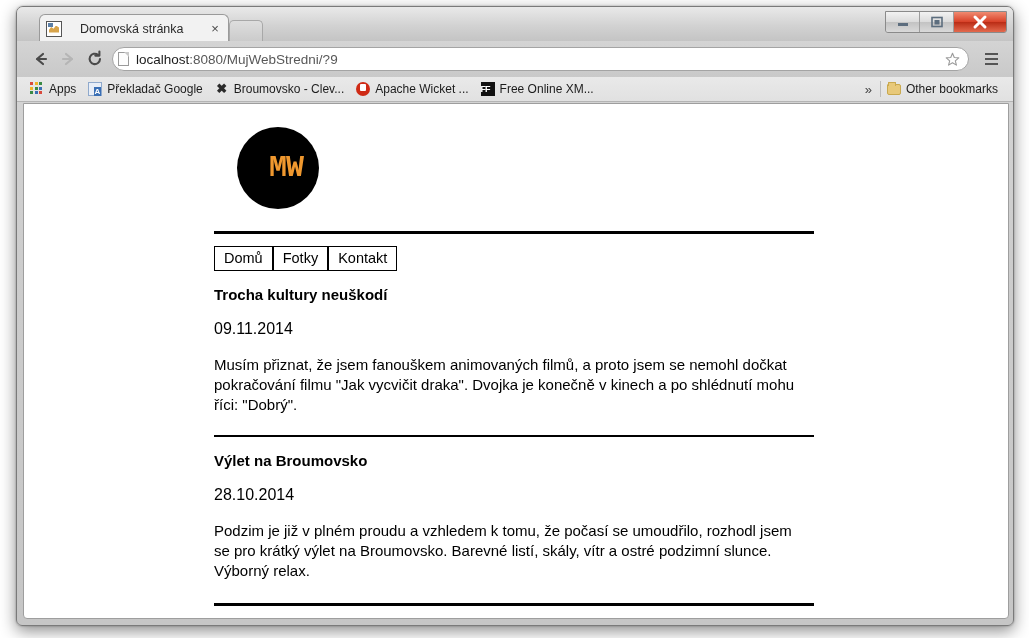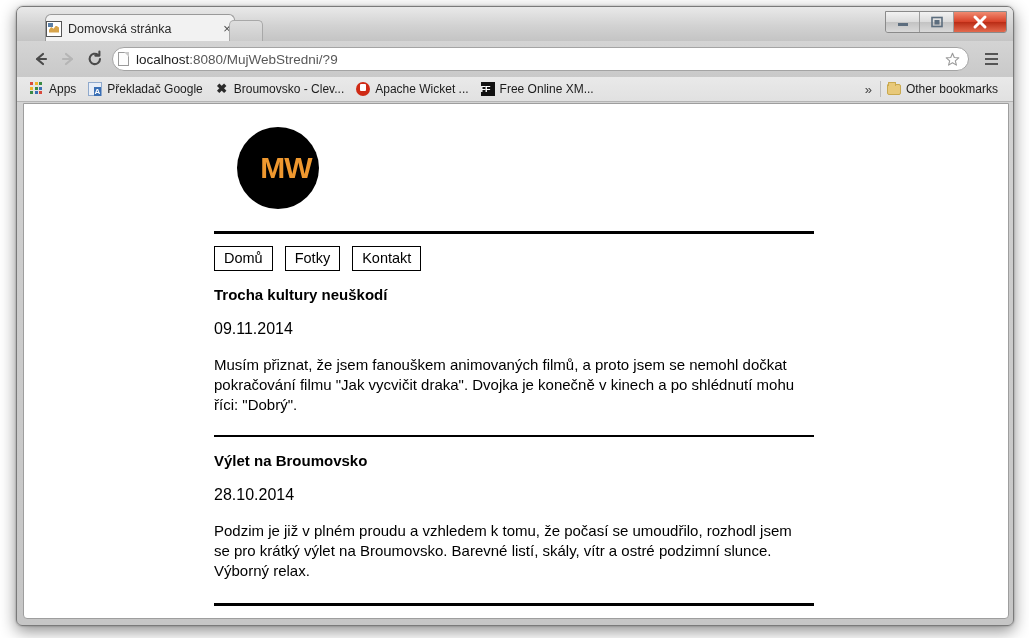--- a/index.html
+++ b/index.html
@@ -28,28 +28,29 @@
   }
 
   
   #titlebar {
     position: absolute; left: 0; top: 0; width: 100%; height: 34px;
     background: linear-gradient(to bottom,#e9e9e9 0%, #d2d2d2 55%, #c4c4c4 100%);
   }
 
   
   #tab {
-    position: absolute; left: 28px; top: 7px;
+    position: absolute; left: 22px; top: 7px;
     height: 28px; width: 190px;
     background: #f2f2f2;
     border: 1px solid #9a9a9a;
     border-bottom: none;
     border-radius: 6px 6px 0 0;
     display: flex; align-items: center;
-    padding: 0 0;
+    padding: 0 6px;
+    gap: 12px;
   }
   #tab-favicon {
     width: 16px; height: 16px; flex: 0 0 16px;
     background: #ffffff;
     border: 1px solid #555;
     position: relative; overflow: hidden;
     margin-right: 6px;
   }
   #tab-favicon::before {
     content: ""; position: absolute; left: 2px; top: 4px;
@@ -206,29 +207,29 @@
     padding-top: 23px;
     color: #000;
   }
   #logo {
     width: 82px; height: 82px; border-radius: 50%;
     background: #000000;
     display: flex; align-items: center; justify-content: center;
     margin-left: 23px;
   }
   #logo-text {
-    font-family: Liberation Sans, sans-serif;
+    font-family: Liberation Mono, monospace;
     font-weight: bold; font-size: 30px;
     letter-spacing: -1px;
     margin-left: 16px;
   }
   #header-rule {
     height: 3px; background: #000; margin-top: 22px; width: 600px;
   }
-  #nav { display: flex; gap: 12px; margin-top: 12px; }
+  #nav { display: flex; gap: 0; margin-top: 12px; }
   .navitem {
     border: 1px solid #000;
     padding: 3px 9px 4px;
     font-size: 14.5px; line-height: 16px; color: #000;
     background: #fff; cursor: pointer;
   }
   .article { margin-top: 14px; }
   .article h2 {
     font-size: 15px; font-weight: bold; line-height: 19px;
     margin-bottom: 16px;

